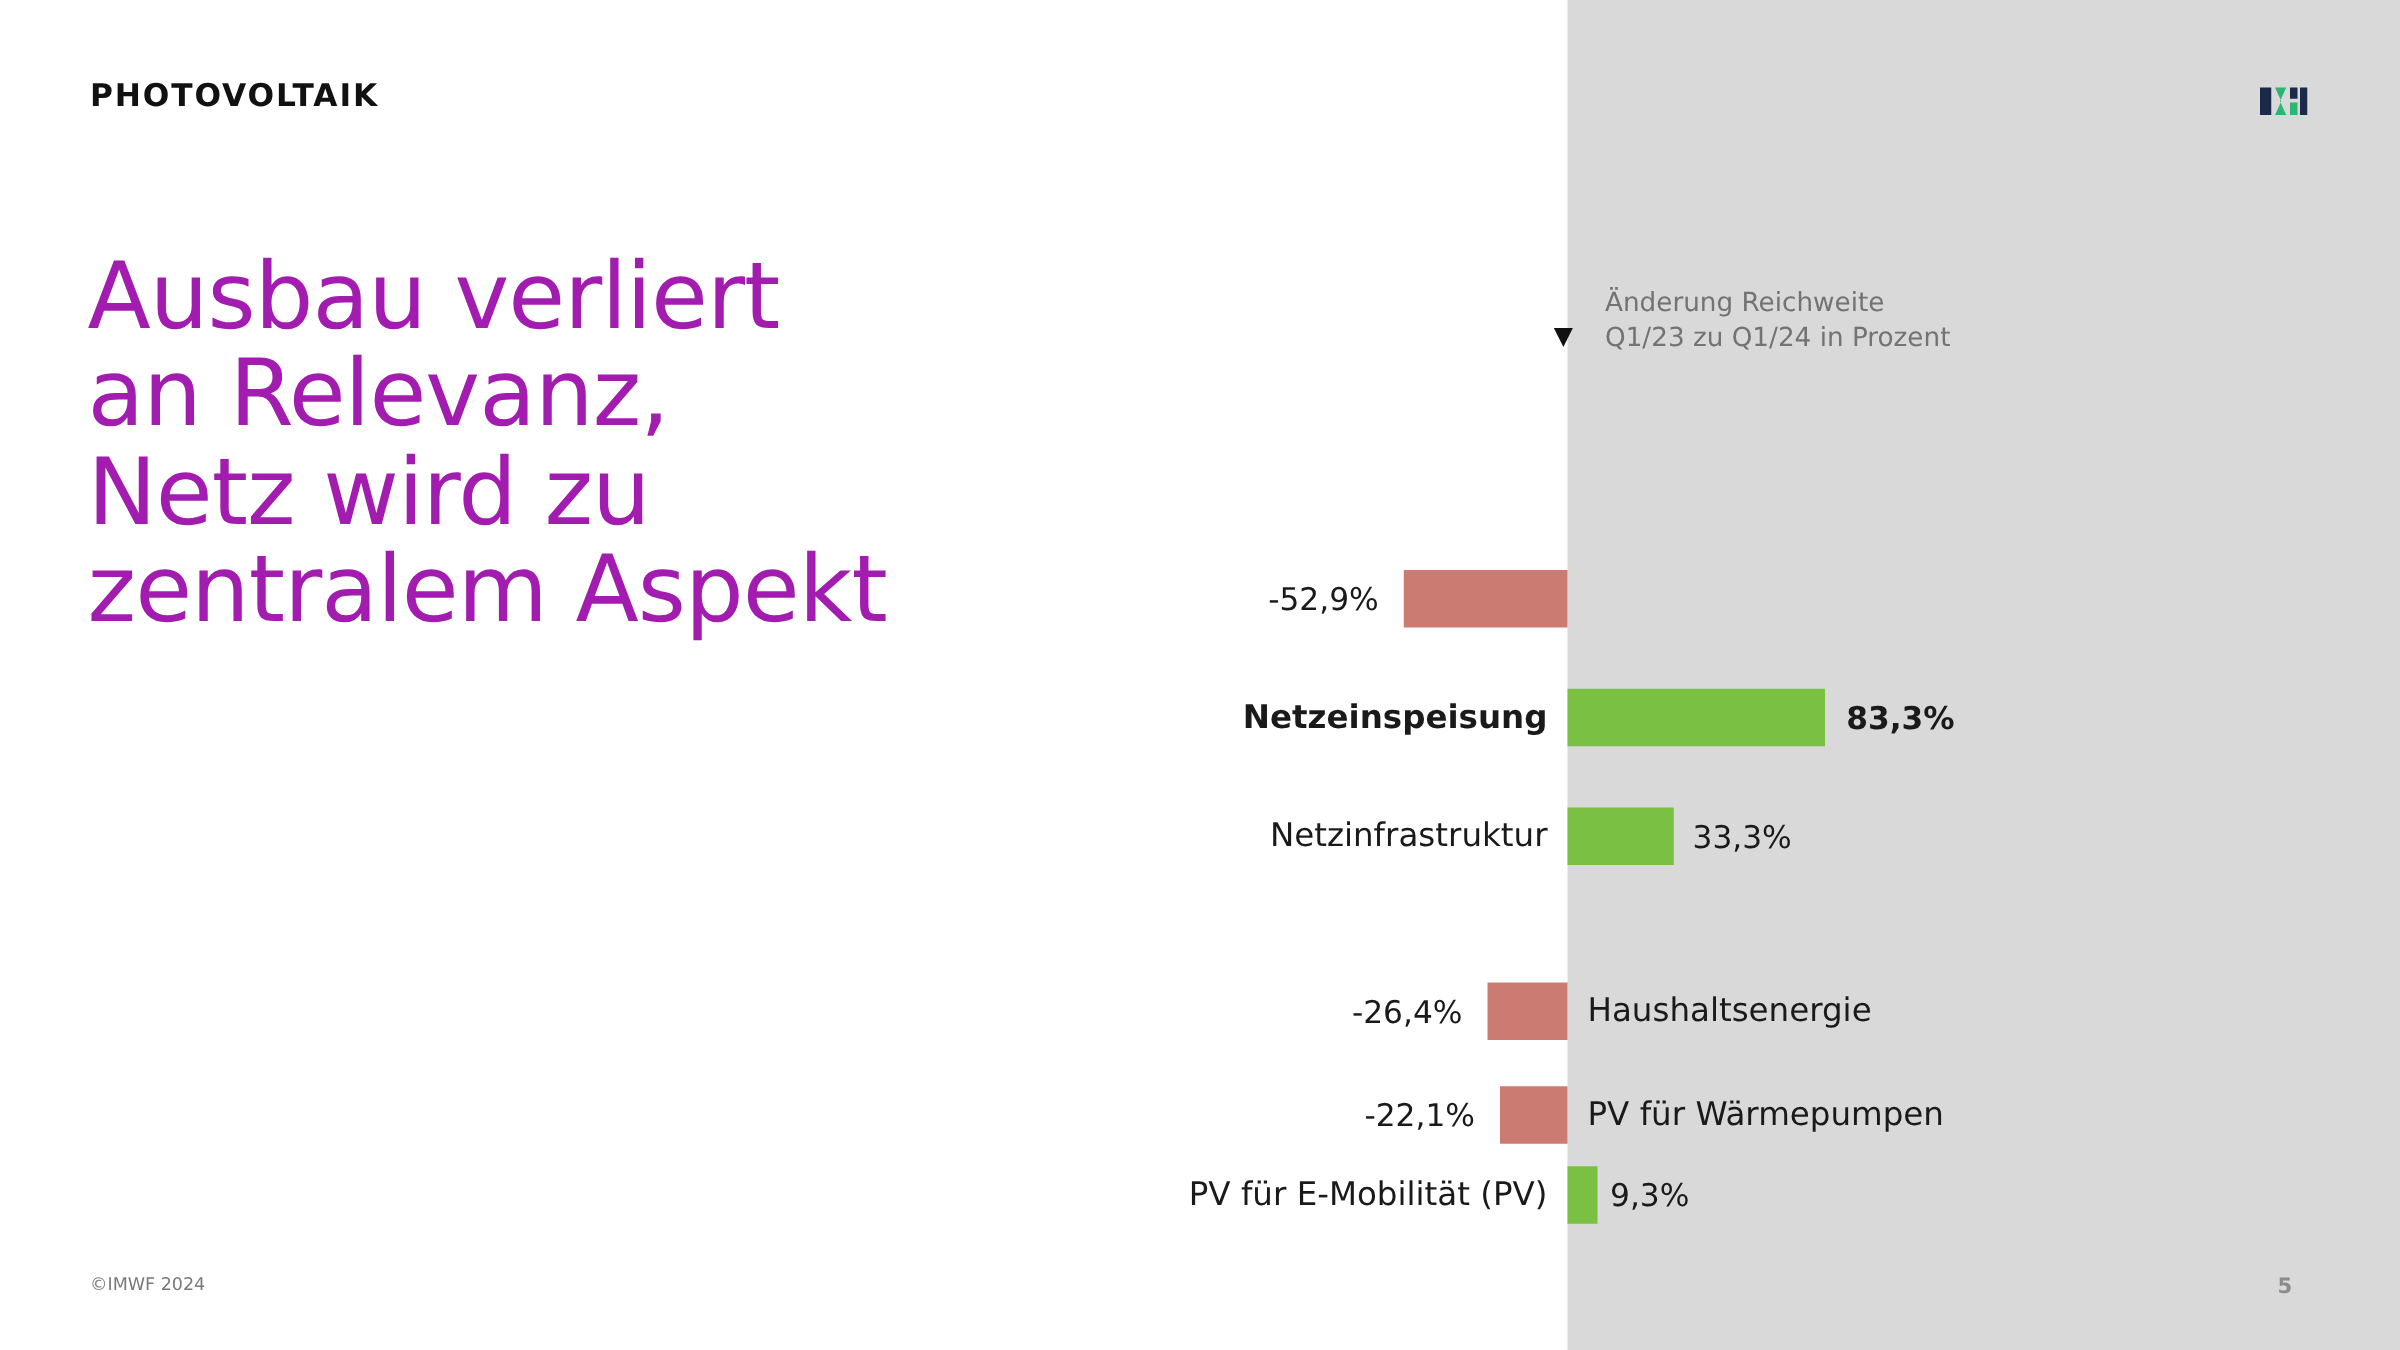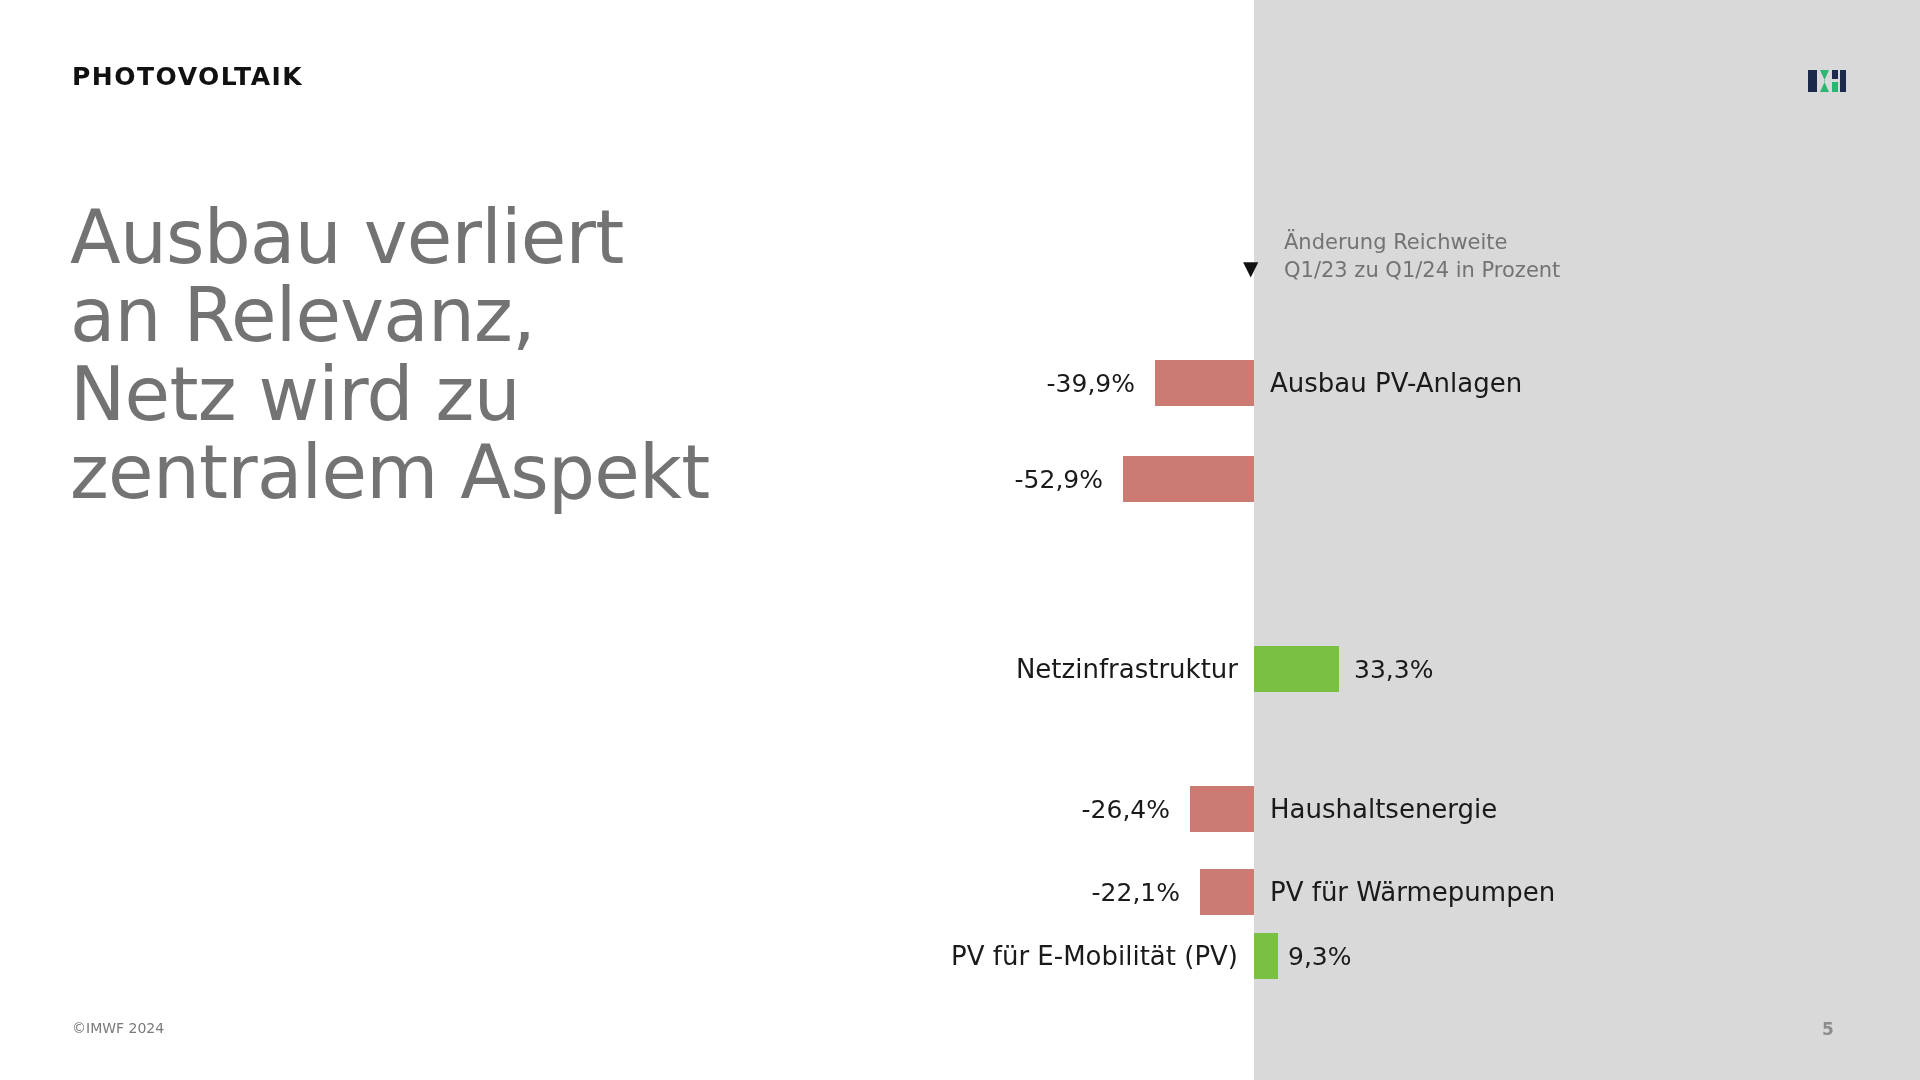--- a/index.html
+++ b/index.html
@@ -45,21 +45,21 @@
 
   
   .headline {
     position: absolute;
     left: 70px;
     top: 198px;
     width: 640px;
     font-size: 74px;
     line-height: 1.06;
     font-weight: 400;
-    color: #737373;
+    color: #a21caf;
     letter-spacing: -0.01em;
   }
 
   
   .footer-left {
     position: absolute;
     left: 72px;
     top: 1020px;
     font-size: 14px;
     color: #7a7a7a;
@@ -178,31 +178,31 @@
       <rect x="32" y="2" width="6" height="22" fill="#1b2a4a"></rect>
     </svg>
   </div>
 
   <div class="chart">
 
     <div class="caption-marker">▼</div>
     <div class="chart-caption">Änderung Reichweite
 Q1/23 zu Q1/24 in Prozent</div>
 
-    <div class="row" style="top:360px;">
-      <div class="bar neg" style="left:1155px; width:99px;"></div>
-      <div class="row-value label-left" style="left:955px; width:180px;">-39,9%</div>
-      <div class="row-label" style="left:1270px;">Ausbau PV-Anlagen</div>
-    </div>
 
     <div class="row" style="top:456px;">
       <div class="bar neg" style="left:1123px; width:131px;"></div>
       <div class="row-value label-left" style="left:923px; width:180px;">-52,9%</div>
     </div>
 
+    <div class="row highlight" style="top:551px;">
+      <div class="bar pos" style="left:1254px; width:206px;"></div>
+      <div class="row-label label-left" style="left:800px; width:438px; text-align:right;">Netzeinspeisung</div>
+      <div class="row-value" style="left:1477px;">83,3%</div>
+    </div>
 
     <div class="row" style="top:646px;">
       <div class="bar pos" style="left:1254px; width:85px;"></div>
       <div class="row-label label-left" style="left:800px; width:438px; text-align:right;">Netzinfrastruktur</div>
       <div class="row-value" style="left:1354px;">33,3%</div>
     </div>
 
     <div class="row" style="top:742px;margin-top:44px;">
       <div class="bar neg" style="left:1190px; width:64px;"></div>
       <div class="row-value label-left" style="left:990px; width:180px;">-26,4%</div>

